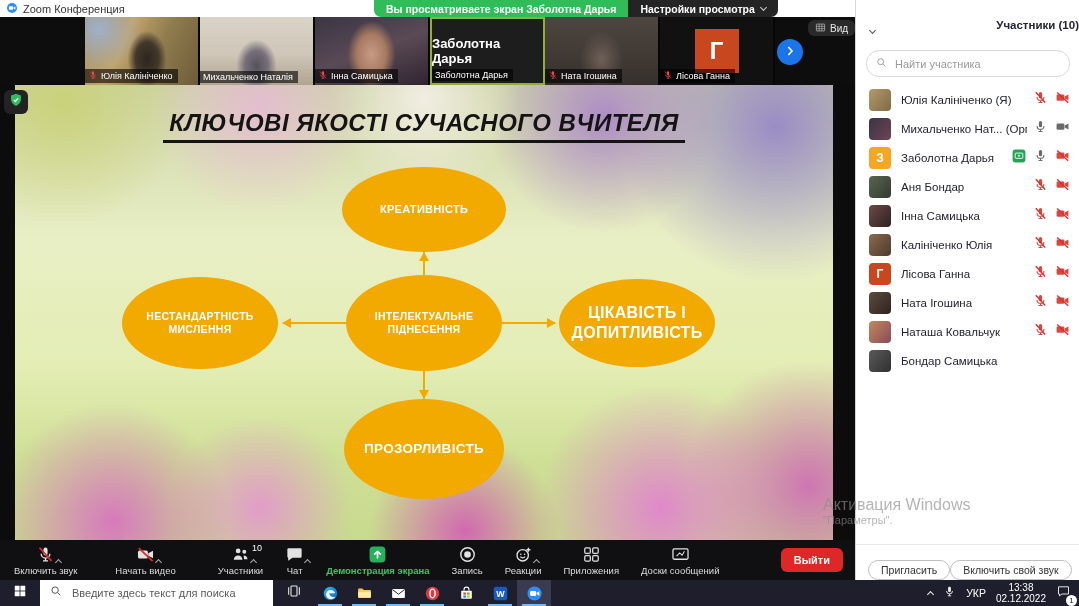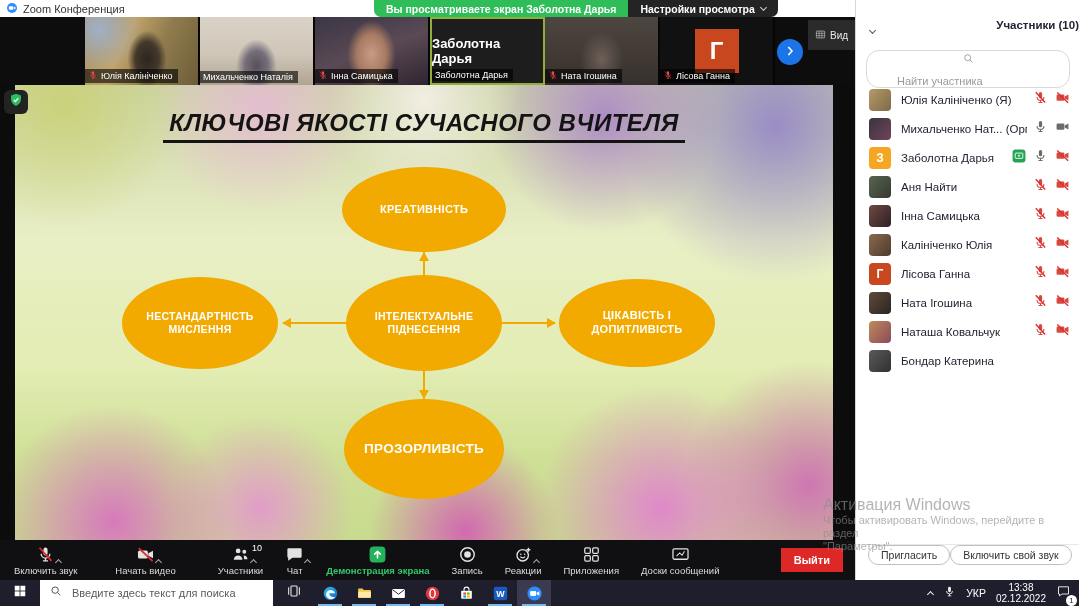--- a/index.html
+++ b/index.html
@@ -45,21 +45,21 @@
        linear-gradient(180deg,#4e4640 0%,#36302c 100%);}
   .namecard{display:flex;align-items:center;justify-content:center;background:#1d1d1d;}
   .namecard .big{color:#fff;font-size:13px;font-weight:bold;}
   .lettercell{display:flex;align-items:center;justify-content:center;background:#111;}
   .lettersq{width:44px;height:44px;display:flex;align-items:center;justify-content:center;
             color:#fff;font-size:24px;font-weight:bold;}
   .vlabel{position:absolute;left:0;bottom:2px;display:flex;align-items:center;gap:3px;
           background:rgba(0,0,0,.6);color:#fff;font-size:9px;padding:1px 5px 1px 3px;max-width:112px;white-space:nowrap;}
   .next-btn{position:absolute;left:777px;top:22px;width:26px;height:26px;border-radius:50%;
             background:#1B74E8;border:0;display:flex;align-items:center;justify-content:center;cursor:pointer;}
-  .view-btn{position:absolute;left:808px;top:3px;height:30px;background:#2a2a2a;border:0;border-radius:0;
+  .view-btn{position:absolute;left:808px;top:3px;height:16px;background:#2a2a2a;border:0;border-radius:6px;
             color:#e8e8e8;font-size:10px;display:flex;align-items:center;gap:4px;padding:0 7px;cursor:pointer;font-family:inherit;}
 
   
   .stage{position:absolute;left:0;top:85px;width:855px;height:455px;background:#0c0c0c;}
   .shield{position:absolute;left:4px;top:5px;width:24px;height:24px;border-radius:6px;background:#232323;
           display:flex;align-items:center;justify-content:center;z-index:3;}
   .slide{position:absolute;left:15px;top:0;width:818px;height:455px;overflow:hidden;
      background:
       radial-gradient(circle at 6% 4%,rgba(201,208,110,.8) 0%,rgba(201,208,110,0) 14%),
       radial-gradient(circle at 30% 5%,rgba(232,183,216,.8) 0%,rgba(232,183,216,0) 15%),
@@ -75,65 +75,65 @@
   .slide-title{position:absolute;left:0;top:24px;width:100%;text-align:center;}
   .slide-title span{display:inline-block;font-size:24px;font-weight:800;font-style:italic;color:#141414;
             letter-spacing:.5px;border-bottom:3px solid #141414;padding:0 6px 3px;white-space:nowrap;}
   .connectors{position:absolute;left:0;top:0;z-index:1;}
   .oval{position:absolute;z-index:2;background:#F2A900;border-radius:50%;display:flex;align-items:center;
         justify-content:center;text-align:center;color:#fff;font-weight:bold;padding:10px 16px;line-height:1.25;
         letter-spacing:.3px;}
   .oval-top{left:327px;top:82px;width:164px;height:85px;font-size:11px;}
   .oval-left{left:107px;top:192px;width:156px;height:92px;font-size:10.5px;}
   .oval-center{left:331px;top:190px;width:156px;height:96px;font-size:10.5px;}
-  .oval-right{left:544px;top:194px;width:156px;height:88px;font-size:11px;text-align:center;}
+  .oval-right{left:544px;top:194px;width:156px;height:88px;font-size:16px;text-align:center;}
   .oval-bottom{left:329px;top:314px;width:160px;height:100px;font-size:13.5px;}
 
   
   .zoom-toolbar{position:absolute;left:0;top:540px;width:855px;height:40px;background:#101013;
                 display:flex;align-items:center;padding:0 8px;z-index:6;}
   .tbi{position:relative;background:none;border:0;color:#dcdcdc;display:flex;flex-direction:column;
        align-items:center;justify-content:center;gap:1px;height:40px;padding:2px 6px;cursor:pointer;font-family:inherit;}
   .tbi .ic{position:relative;height:19px;display:flex;align-items:center;}
   .tbi .lbl{font-size:9.5px;white-space:nowrap;}
   .tbi.green .lbl{color:#31C76A;font-weight:bold;}
   .tbi .tb-chev{position:absolute;top:8px;right:-6px;}
   .tbi .badge{position:absolute;top:-2px;right:-12px;font-size:9px;color:#fff;}
   .tb-left{display:flex;gap:26px;}
   .tb-center{display:flex;gap:10px;margin-left:30px;}
-  .leave-btn{margin-left:auto;margin-right:4px;background:#DE2828;color:#fff;border:0;border-radius:0;
+  .leave-btn{margin-left:auto;margin-right:4px;background:#DE2828;color:#fff;border:0;border-radius:6px;
              font-size:11px;font-weight:bold;padding:6px 13px;cursor:pointer;font-family:inherit;}
 
   
   .sidebar{position:absolute;left:855px;top:0;width:224px;height:580px;background:#fff;border-left:1px solid #d6d6d6;z-index:5;}
   .sb-header{position:absolute;left:0;top:19px;width:100%;display:flex;align-items:center;justify-content:flex-end;}
   .sb-title{font-size:11.5px;font-weight:bold;color:#232333;}
   .sb-collapse{position:absolute;left:14px;top:4px;background:none;border:0;cursor:pointer;padding:0;}
   .sb-collapse .chev{border-color:#555;}
-  .sb-search{position:absolute;left:10px;top:50px;width:204px;height:38px;border:1px solid #d9d9d9;border-radius:13px;
-             display:flex;align-items:center;padding:0 8px;gap:5px;background:#fff;flex-direction:column;}
+  .sb-search{position:absolute;left:10px;top:50px;width:204px;height:27px;border:1px solid #d9d9d9;border-radius:13px;
+             display:flex;align-items:center;padding:0 8px;gap:5px;background:#fff;}
   .sb-search input{border:0;outline:0;flex:1;font-size:11px;color:#333;font-family:inherit;background:transparent;}
   .sb-search input::placeholder{color:#9a9a9a;}
   .sb-list{position:absolute;left:0;top:85px;width:100%;}
   .sb-row{display:flex;align-items:center;height:29px;padding:0 9px 0 13px;cursor:pointer;}
   .sb-row .ava{width:22px;height:22px;border-radius:4px;flex:0 0 22px;margin-right:10px;overflow:hidden;}
   .avL{display:flex;align-items:center;justify-content:center;color:#fff;font-size:12px;font-weight:bold;}
   .av1{background:linear-gradient(130deg,#b59a6a,#7e6a45);}
   .av2{background:linear-gradient(130deg,#3a3440,#6e4458);}
   .av3{background:linear-gradient(130deg,#5a6450,#333a30);}
   .av4{background:linear-gradient(130deg,#6e4a42,#2e2024);}
   .av5{background:linear-gradient(130deg,#8a6a50,#4e3a2c);}
   .av6{background:linear-gradient(130deg,#5e4a3e,#2c2420);}
   .av7{background:linear-gradient(130deg,#c08a5a,#8a4a5a);}
   .av8{background:linear-gradient(130deg,#5a5a5a,#303030);}
   .sb-name{font-size:11.5px;color:#232333;white-space:nowrap;overflow:hidden;flex:1;}
   .sb-tag{color:#232333;}
   .sb-icons{display:flex;align-items:center;gap:7px;margin-left:6px;}
   .sb-footer{position:absolute;left:0;bottom:0;width:100%;height:36px;border-top:1px solid #e8e8e8;
-             display:flex;align-items:flex-start;justify-content:space-between;padding:0 12px;}
+             display:flex;align-items:flex-end;justify-content:space-between;padding:0 12px;}
   .sb-btn{background:#fff;border:1px solid #bfbfbf;border-radius:12px;font-size:10.5px;color:#333;
           padding:3px 12px;cursor:pointer;font-family:inherit;white-space:nowrap;}
 
   
   .watermark{position:absolute;left:790px;top:496px;z-index:40;color:rgba(140,140,140,.65);pointer-events:none;margin-left:33px;}
   .wm1{font-size:16px;line-height:18px;}
   .wm2{font-size:11px;line-height:13px;}
   .wm3{font-size:11px;line-height:13px;}
 
   
@@ -464,21 +464,21 @@
               </svg></span>
             <span><svg width="15" height="15" viewBox="0 0 24 24">
                 <rect x="2.5" y="7" width="12.5" height="10" rx="2" fill="#D6493F"></rect>
                 <path d="M15.5 10.5l6-3.2v9.4l-6-3.2z" fill="#D6493F"></path>
                 <path d="M3.5 4l17.5 16.5" stroke="#E02B2B" stroke-width="2.2"></path>
               </svg></span>
           </span>
         </div>
         <div class="sb-row">
           <div class="ava av3"></div>
-          <span class="sb-name">Аня Найти</span>
+          <span class="sb-name">Аня Бондар</span>
           <span class="sb-icons">
             <span><svg width="15" height="15" viewBox="0 0 24 24">
                 <path d="M12 3a2.6 2.6 0 0 1 2.6 2.6v5a2.6 2.6 0 1 1-5.2 0v-5A2.6 2.6 0 0 1 12 3z" fill="#D6493F"></path>
                 <path d="M6.5 11a5.5 5.5 0 0 0 11 0" stroke="#D6493F" stroke-width="1.7" fill="none"></path>
                 <path d="M12 16.5V20M8.8 20h6.4" stroke="#D6493F" stroke-width="1.7"></path>
                 <path d="M4.5 3.5l15 16.5" stroke="#E02B2B" stroke-width="2.2"></path>
               </svg></span>
             <span><svg width="15" height="15" viewBox="0 0 24 24">
                 <rect x="2.5" y="7" width="12.5" height="10" rx="2" fill="#D6493F"></rect>
                 <path d="M15.5 10.5l6-3.2v9.4l-6-3.2z" fill="#D6493F"></path>
@@ -566,33 +566,32 @@
               </svg></span>
             <span><svg width="15" height="15" viewBox="0 0 24 24">
                 <rect x="2.5" y="7" width="12.5" height="10" rx="2" fill="#D6493F"></rect>
                 <path d="M15.5 10.5l6-3.2v9.4l-6-3.2z" fill="#D6493F"></path>
                 <path d="M3.5 4l17.5 16.5" stroke="#E02B2B" stroke-width="2.2"></path>
               </svg></span>
           </span>
         </div>
         <div class="sb-row">
           <div class="ava av8"></div>
-          <span class="sb-name">Бондар Катерина</span>
+          <span class="sb-name">Бондар Самицька</span>
           <span class="sb-icons"></span>
         </div>
       </div>
     <div class="sb-footer">
       <button class="sb-btn">Пригласить</button>
       <button class="sb-btn">Включить свой звук</button>
     </div>
   </aside>
 
   <div class="watermark">
     <div class="wm1">Активация Windows</div>
-    <div class="wm2">Чтобы активировать Windows, перейдите в раздел</div>
     <div class="wm3">"Параметры".</div>
   </div>
 
   <div class="taskbar">
     <div class="tb-start">
         <span id="winIc"><svg width="14" height="14" viewBox="0 0 24 24">
             <g fill="#fff">
               <rect x="3" y="3" width="8.3" height="8.3"></rect>
               <rect x="12.7" y="3" width="8.3" height="8.3"></rect>
               <rect x="3" y="12.7" width="8.3" height="8.3"></rect>

